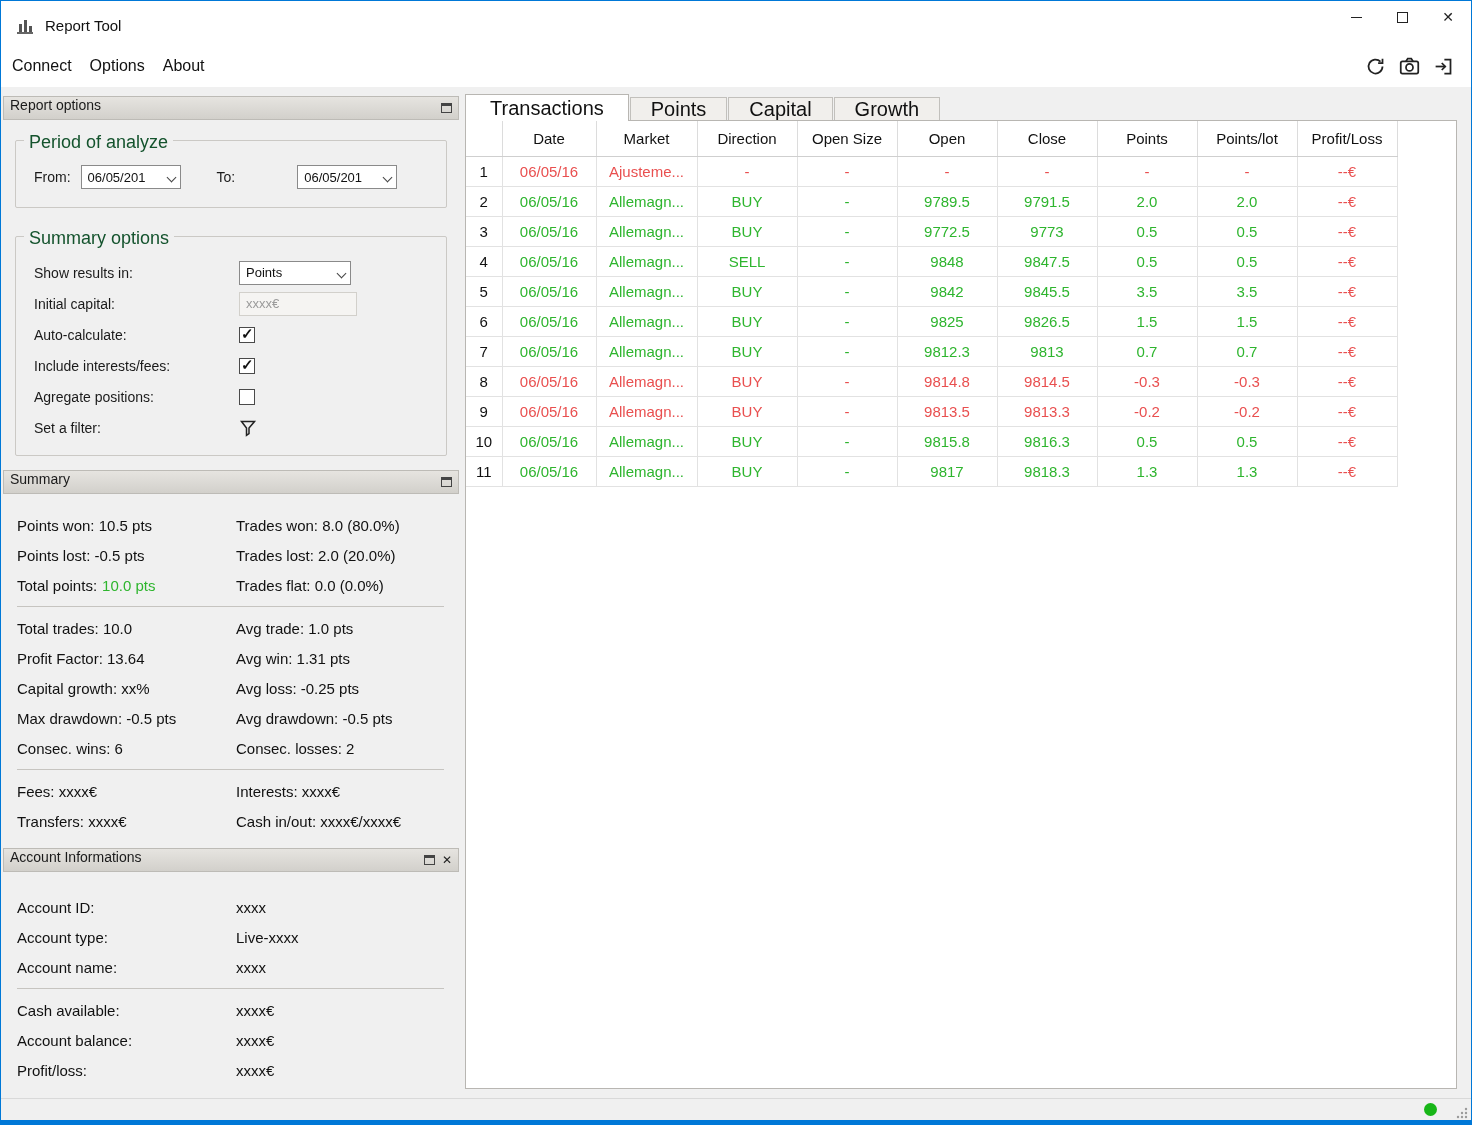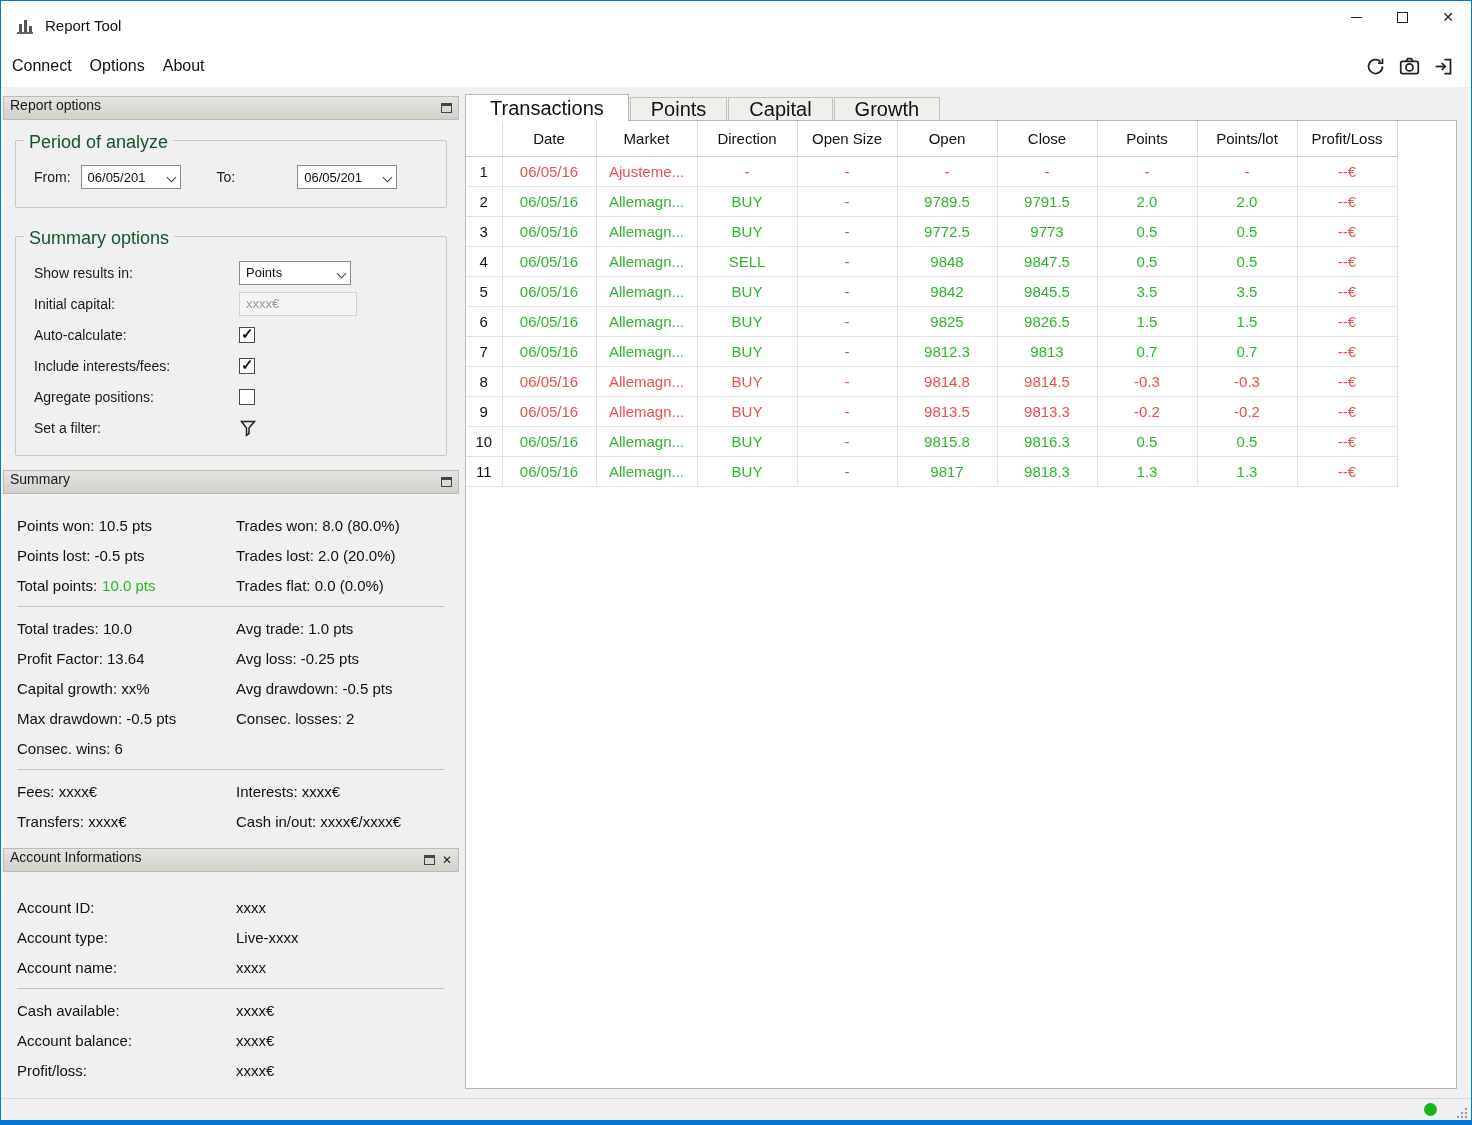--- a/index.html
+++ b/index.html
@@ -244,20 +244,21 @@
           <div class="stats-block">
             <div>
                 <div class="stat">Total trades: 10.0</div>
                 <div class="stat">Profit Factor: 13.64</div>
                 <div class="stat">Capital growth: xx%</div>
                 <div class="stat">Max drawdown: -0.5 pts</div>
                 <div class="stat">Consec. wins: 6</div>
               </div>
             <div>
                 <div class="stat">Avg trade: 1.0 pts</div>
+                <div class="stat">Avg win: 1.31 pts</div>
                 <div class="stat">Avg loss: -0.25 pts</div>
                 <div class="stat">Avg drawdown: -0.5 pts</div>
                 <div class="stat">Consec. losses: 2</div>
               </div>
           </div>
           <hr class="sep">
           <div class="stats-block">
             <div>
                 <div class="stat">Fees: xxxx€</div>
                 <div class="stat">Transfers: xxxx€</div>

